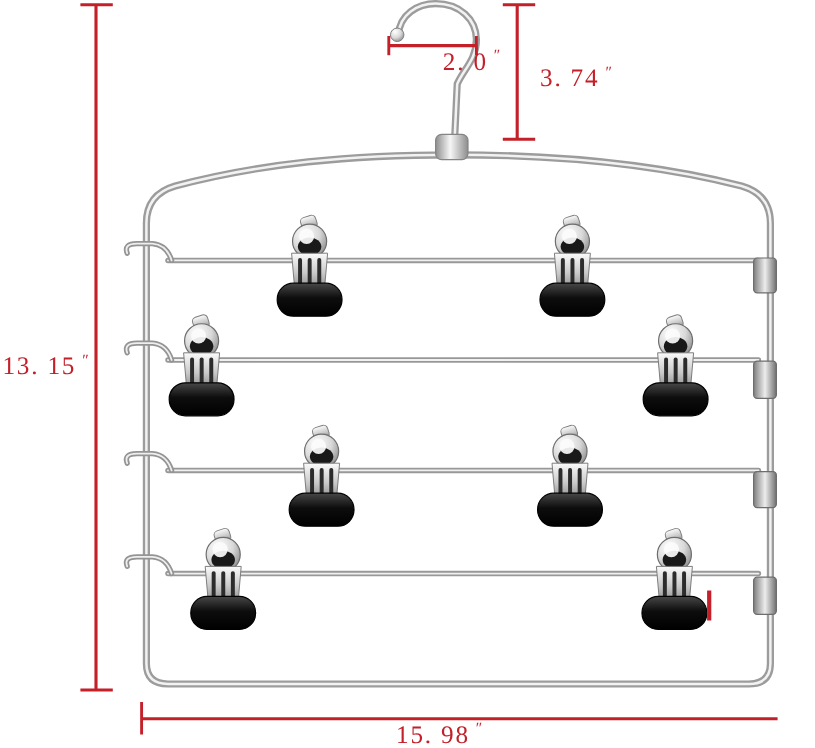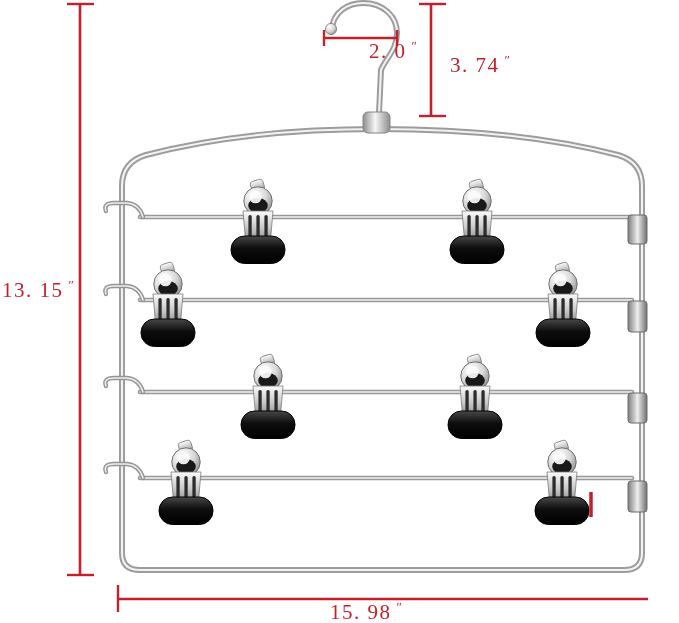--- a/index.html
+++ b/index.html
@@ -181,21 +181,21 @@
   </svg>
 
   <div class="dim-label centered" style="left:357px;top:41px;margin-left:36px;">
     <span>2. 0</span><span class="unit">″</span>
   </div>
 
   <div class="dim-label" style="left:450px;top:44px;margin-top:11px;">
     <span>3. 74</span><span class="unit">″</span>
   </div>
 
-  <div class="dim-label" style="left:2px;top:280px;">
+  <div class="dim-label" style="left:2px;top:295px;">
     <span>13. 15</span><span class="unit">″</span>
   </div>
 
   <div class="dim-label centered" style="left:366px;top:602px;">
     <span>15. 98</span><span class="unit">″</span>
   </div>
 
 </div>
 
 </body></html>

